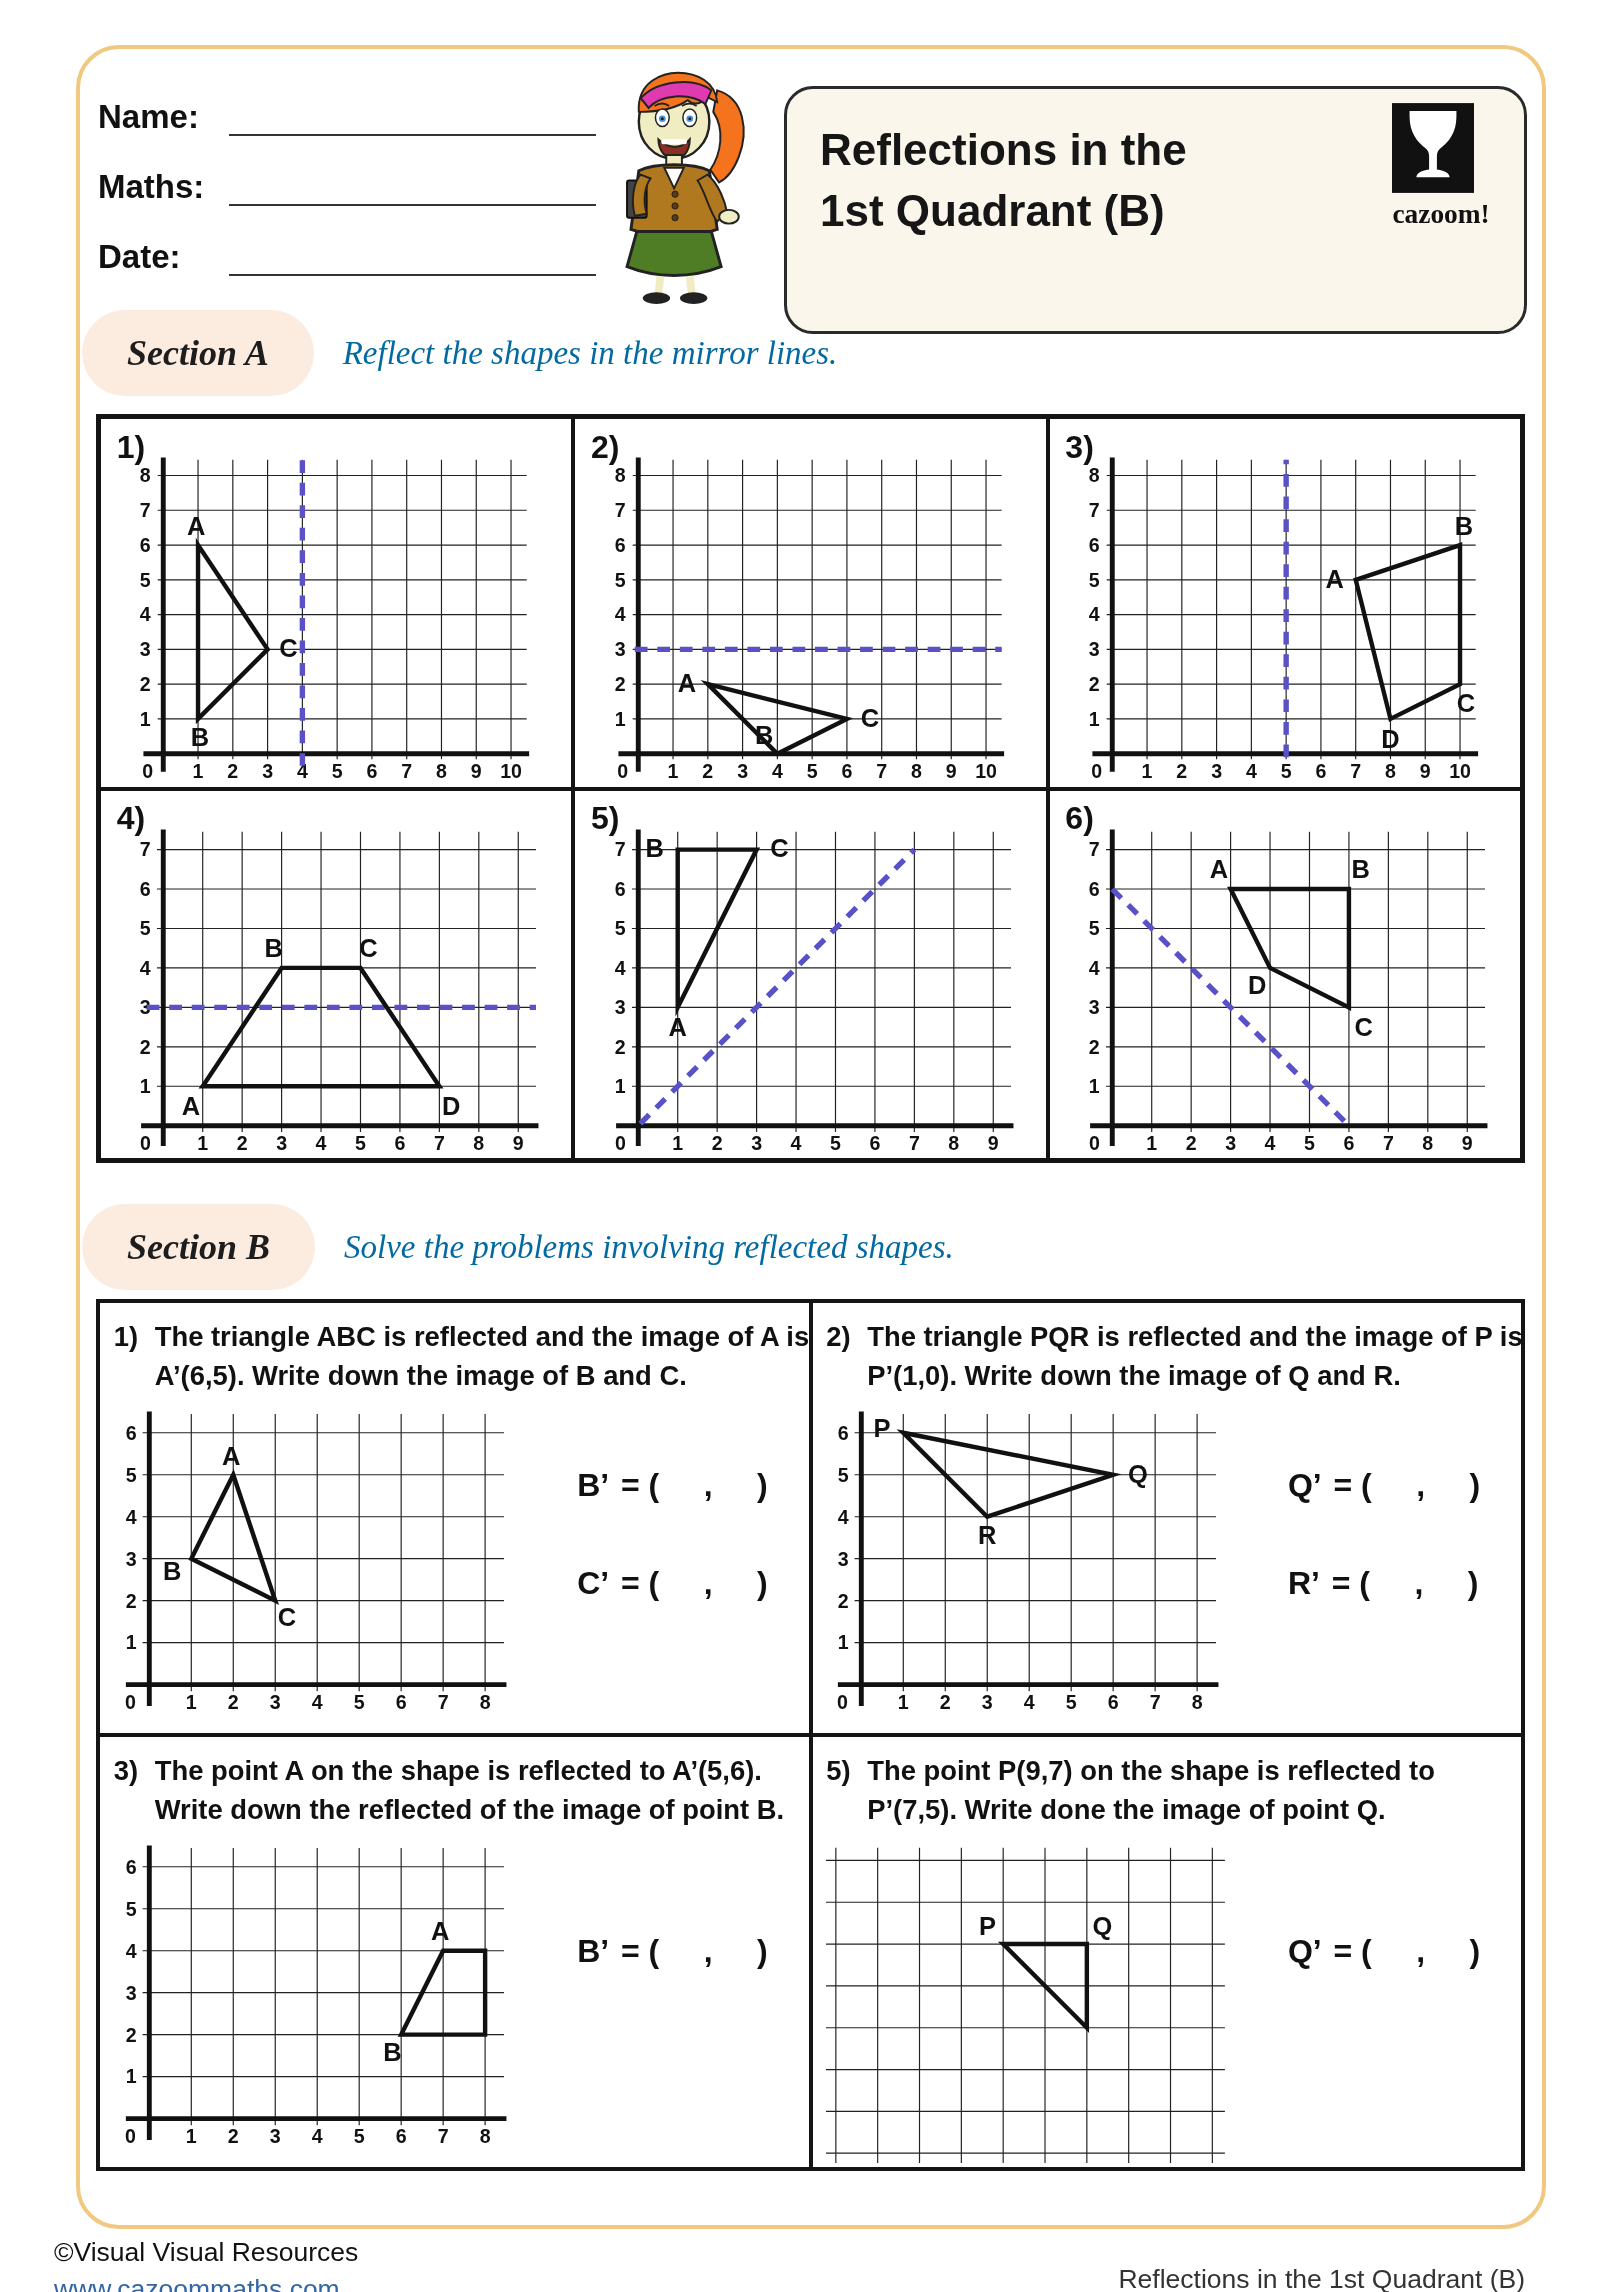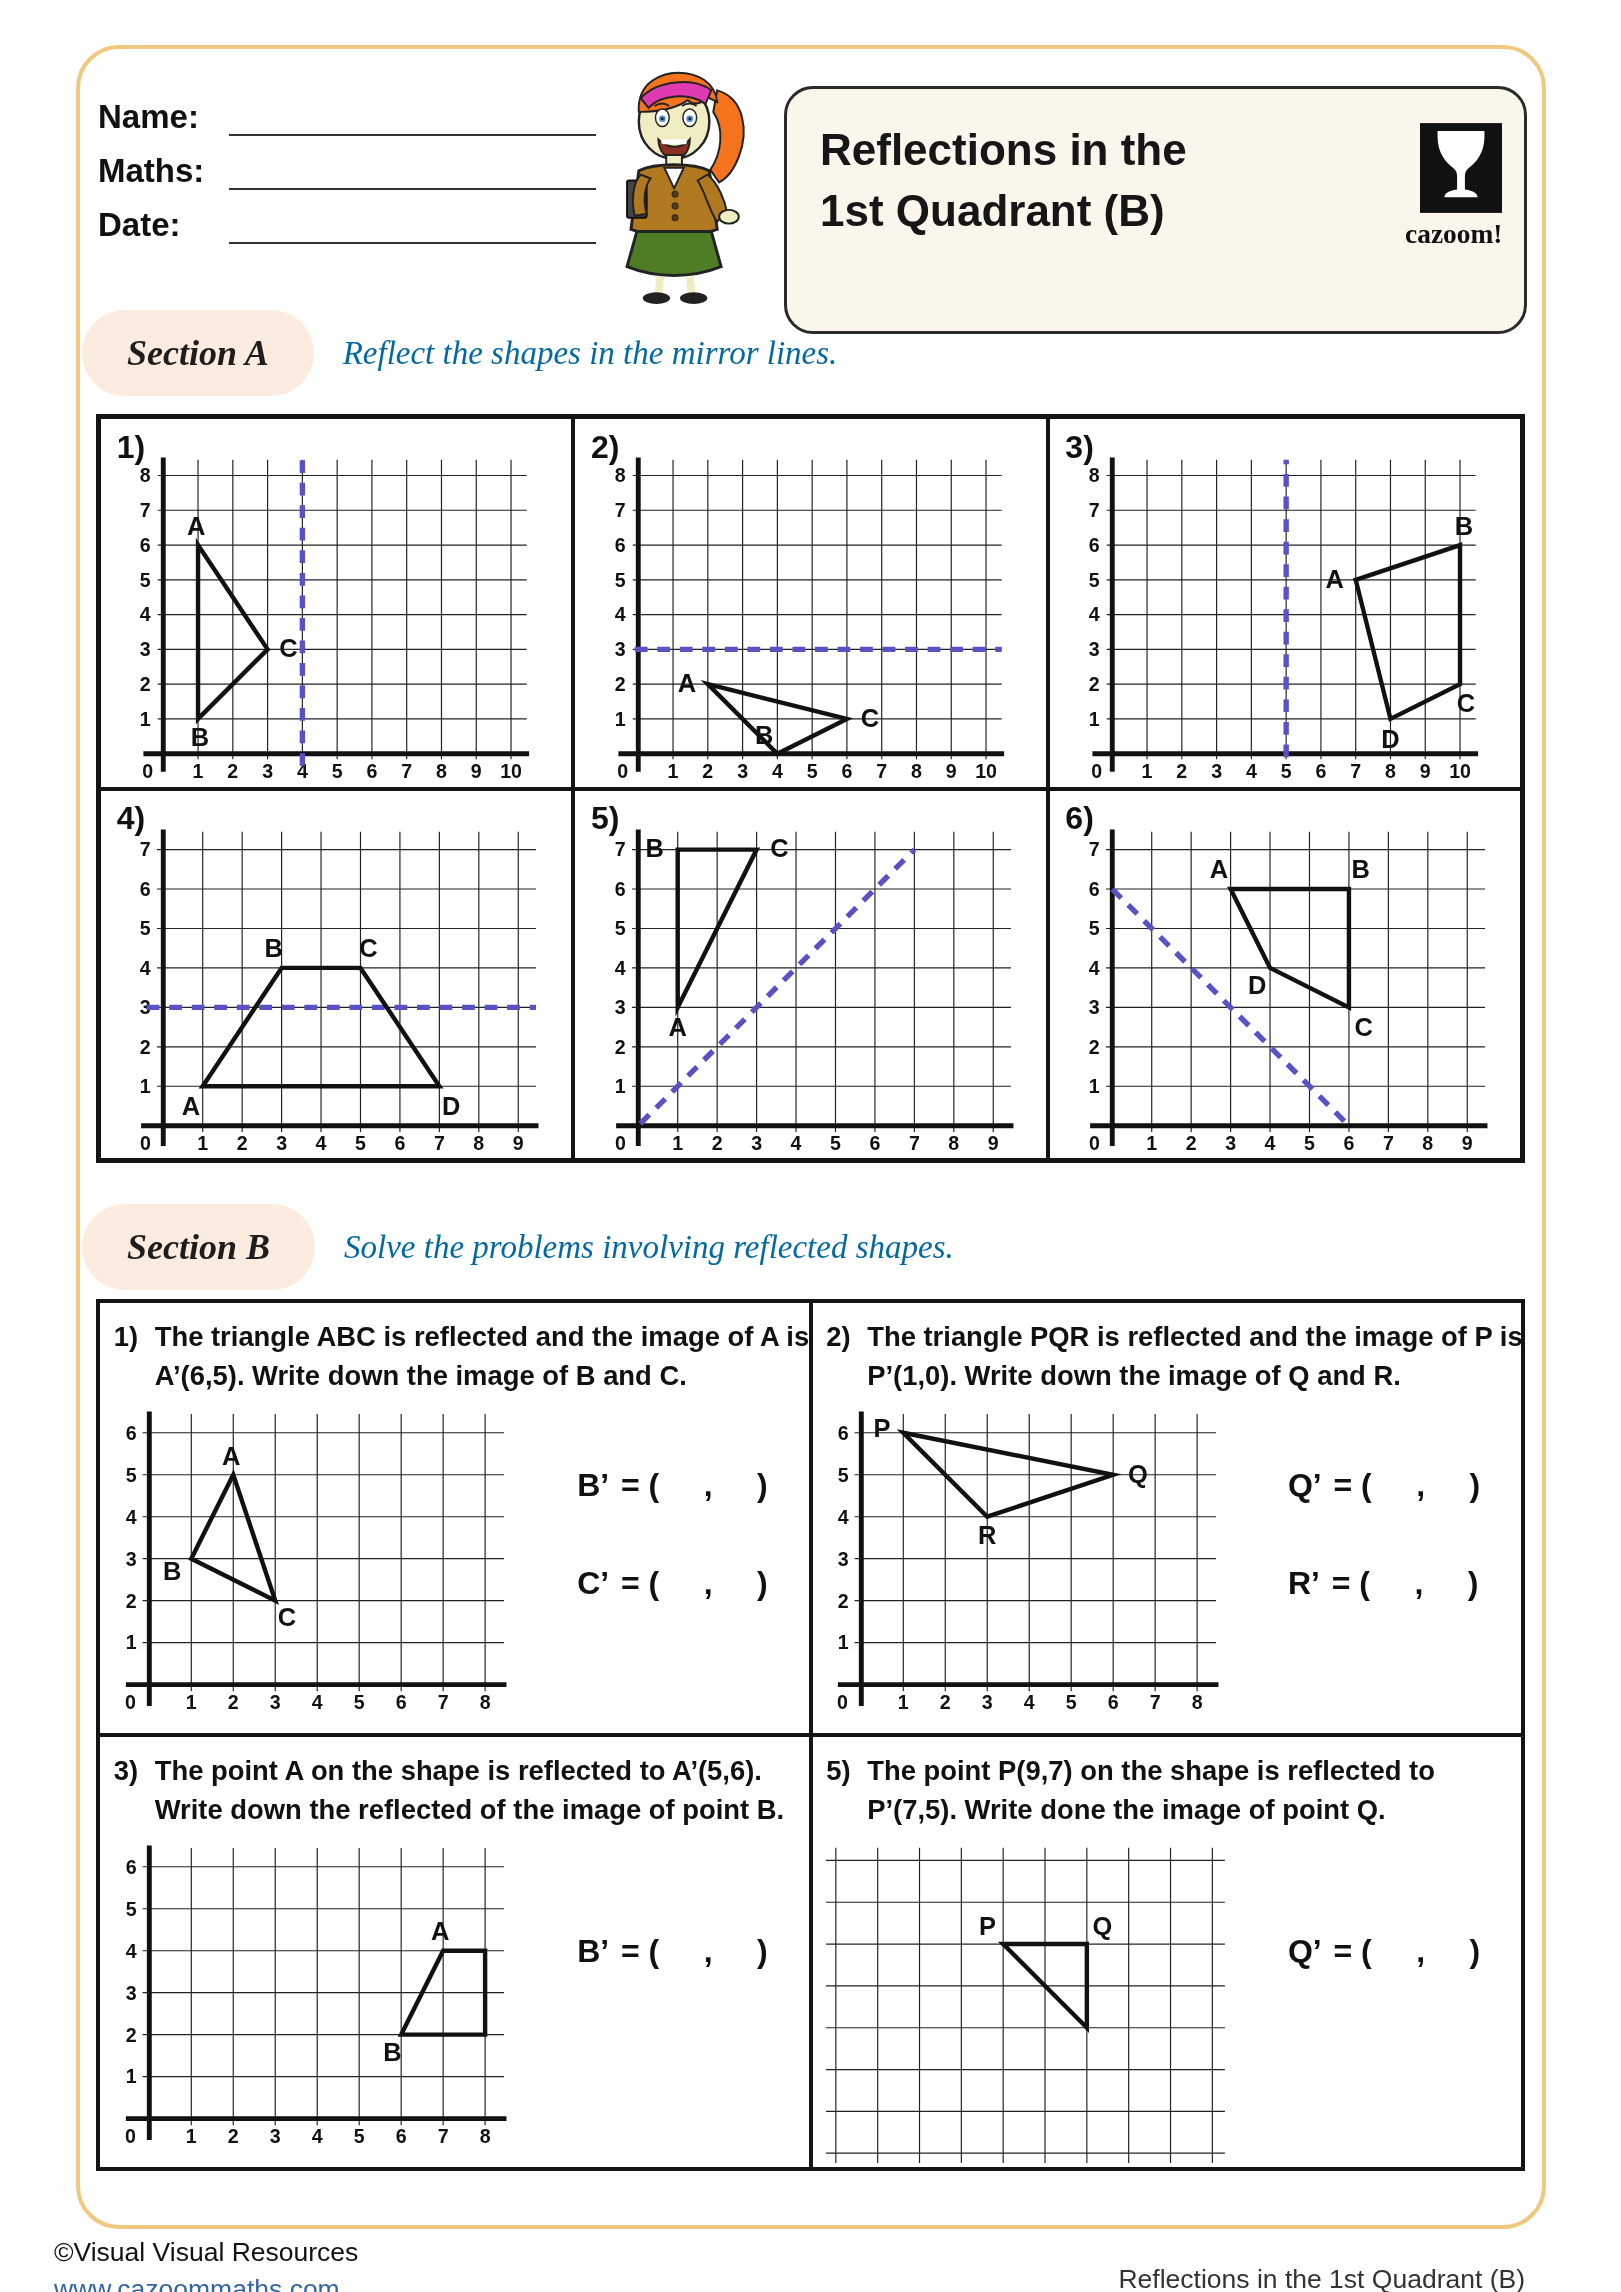--- a/index.html
+++ b/index.html
@@ -1,27 +1,27 @@
 <!DOCTYPE html>
 <html><head>
 <meta charset="utf-8">
 <style>
   *{margin:0;padding:0;box-sizing:border-box}
   html,body{background:#fff}
   body{width:1621px;height:2293px;position:relative;font-family:"Liberation Sans",sans-serif;color:#111}
   .frame{position:absolute;left:76px;top:45px;width:1470px;height:2184px;border:4.9px solid #f1c87f;border-radius:43px}
   
   .fields{position:absolute;left:98px;top:98px}
-  .field-row{display:flex;align-items:flex-end;margin-bottom:16px}
+  .field-row{display:flex;align-items:flex-end;margin-bottom:32px}
   .field-label{font-size:33px;font-weight:bold;width:123px}
   .field-line{width:367px;border-bottom:2.9px solid #333;height:35px;margin-left:7.8px}
   .clipart{position:absolute;left:580px;top:55px}
   .title-box{position:absolute;left:784px;top:86px;width:743px;height:248px;background:#faf6ec;border:3.9px solid #2a2a2a;border-radius:29px}
   .title-text{position:absolute;left:33px;top:31px;font-size:44px;font-weight:bold;line-height:1.38;color:#161616}
-  .logo{position:absolute;right:21.6px;top:34px;width:110px;text-align:right}
+  .logo{position:absolute;right:21.6px;top:14px;width:110px;text-align:left}
   .logo-word{font-family:"Liberation Serif",serif;font-weight:bold;font-size:27.4px;margin-top:2px;color:#111}
   
   .section-head{position:absolute;left:82px;display:flex;align-items:center}
   .pill{background:#fcece0;border-radius:43px;padding:0 45px;height:86px;display:flex;align-items:center;font-family:"Liberation Serif",serif;font-style:italic;font-weight:bold;font-size:36px;color:#1d1d1d}
   .instr{font-family:"Liberation Serif",serif;font-style:italic;font-size:33px;margin-left:29px;color:#0369a1}
   
   .tableA{position:absolute;left:96px;top:414px;width:1429px;height:749px;display:grid;grid-template-columns:1fr 1fr 1fr;grid-template-rows:1fr 1fr;border:3.9px solid #141414;background:#fff}
   .cellA{border:2px solid #141414;position:relative;padding:33px 0 0 27.4px;overflow:hidden}
   .num{position:absolute;top:9.8px;left:15.7px;font-size:32px;font-weight:bold}
   

